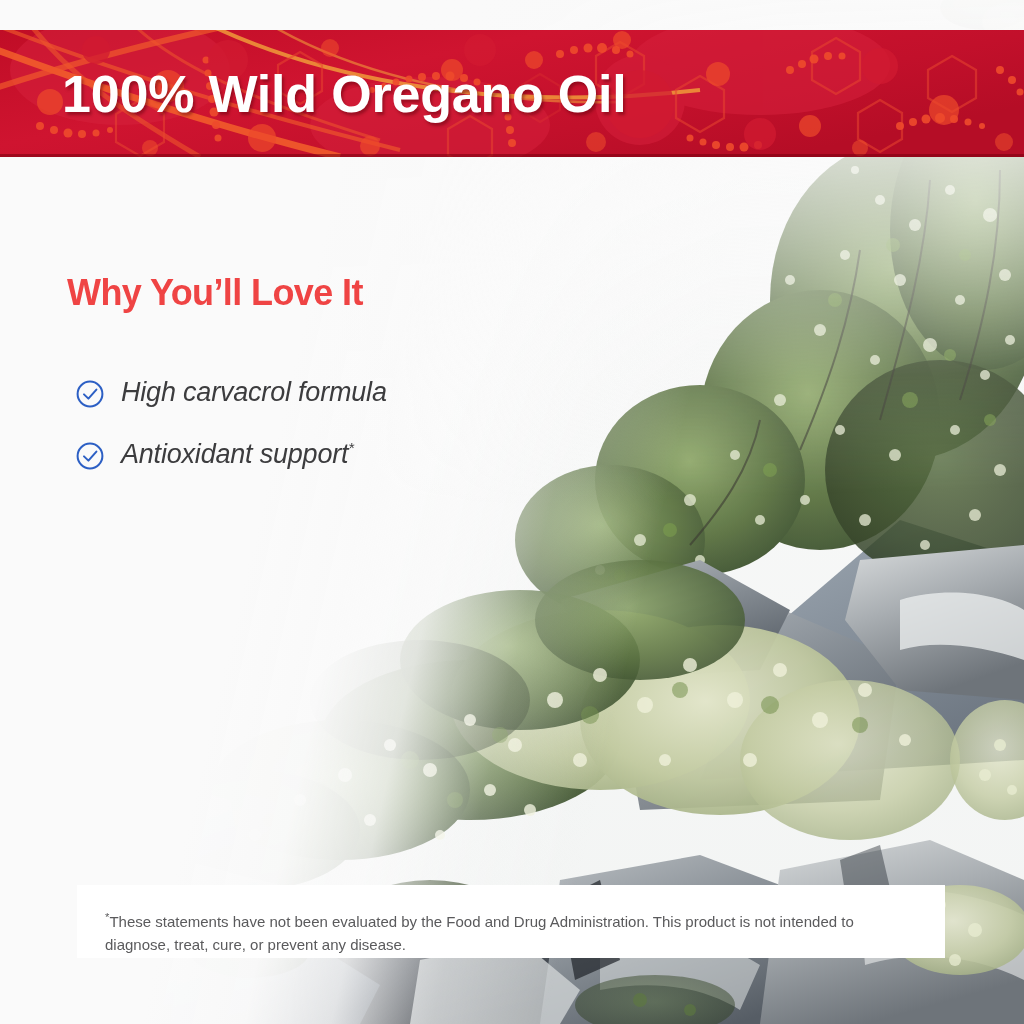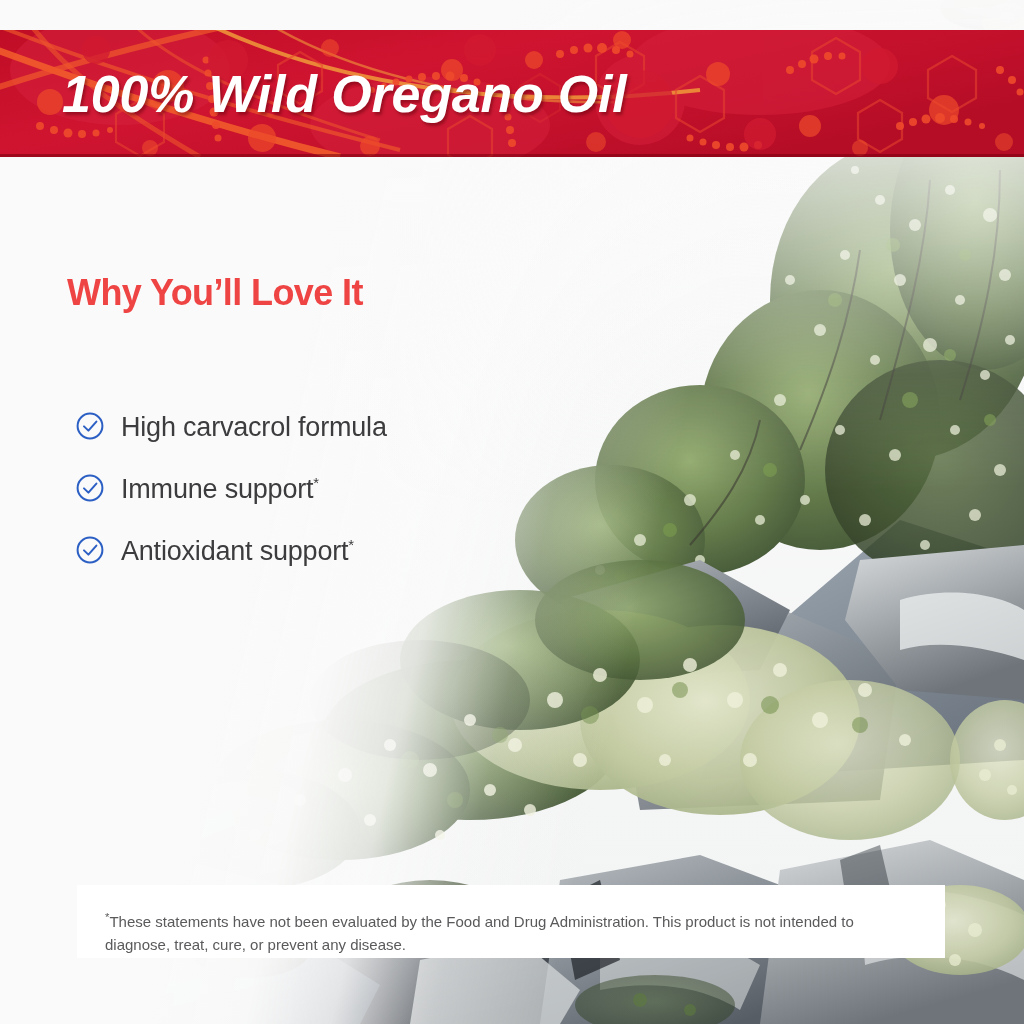--- a/index.html
+++ b/index.html
@@ -59,21 +59,20 @@
 
   
   .banner {
     position: absolute;
     left: 0;
     top: 30px;
     width: 1024px;
     height: 127px;
     overflow: hidden;
     background: #0369a1;
-    font-style: italic;
   }
   .banner-bg { position:absolute; left:0; top:0; width:1024px; height:127px; display:block; }
   .banner-title {
     position: absolute;
     left: 62px;
     top: 50%;
     transform: translateY(-50%);
     font-size: 52px;
     font-weight: bold;
     color: #ffffff;
@@ -109,22 +108,23 @@
     white-space: nowrap;
   }
   .benefits {
     position: absolute;
     left: 75px;
     top: 222px;
     width: 520px;
   }
   .benefit-row {
     display: flex;
-    align-items: flex-end;
+    align-items: flex-start;
     height: 62px;
+    font-style: italic;
   }
   .check-icon {
     flex: 0 0 auto;
     width: 30px;
     height: 30px;
     margin-right: 16px;
     display: block;
   }
   .benefit-label {
     font-size: 27px;
@@ -526,27 +526,20 @@
     <div class="benefits">
 
       <div class="benefit-row">
         <svg class="check-icon" viewBox="0 0 30 30">
           <circle cx="15" cy="15" r="12.4" fill="none" stroke="#2c5fc4" stroke-width="2"></circle>
           <path d="M9 15.4 L13.4 19.6 L21.4 10.6" fill="none" stroke="#2c5fc4" stroke-width="2" stroke-linecap="round" stroke-linejoin="round"></path>
         </svg>
         <span class="benefit-label"><span>High carvacrol formula</span><sup></sup></span>
       </div>
 
-      <div class="benefit-row">
-        <svg class="check-icon" viewBox="0 0 30 30">
-          <circle cx="15" cy="15" r="12.4" fill="none" stroke="#2c5fc4" stroke-width="2"></circle>
-          <path d="M9 15.4 L13.4 19.6 L21.4 10.6" fill="none" stroke="#2c5fc4" stroke-width="2" stroke-linecap="round" stroke-linejoin="round"></path>
-        </svg>
-        <span class="benefit-label"><span>Immune support</span><sup>*</sup></span>
-      </div>
 
       <div class="benefit-row">
         <svg class="check-icon" viewBox="0 0 30 30">
           <circle cx="15" cy="15" r="12.4" fill="none" stroke="#2c5fc4" stroke-width="2"></circle>
           <path d="M9 15.4 L13.4 19.6 L21.4 10.6" fill="none" stroke="#2c5fc4" stroke-width="2" stroke-linecap="round" stroke-linejoin="round"></path>
         </svg>
         <span class="benefit-label"><span>Antioxidant support</span><sup>*</sup></span>
       </div>
 
     </div>

